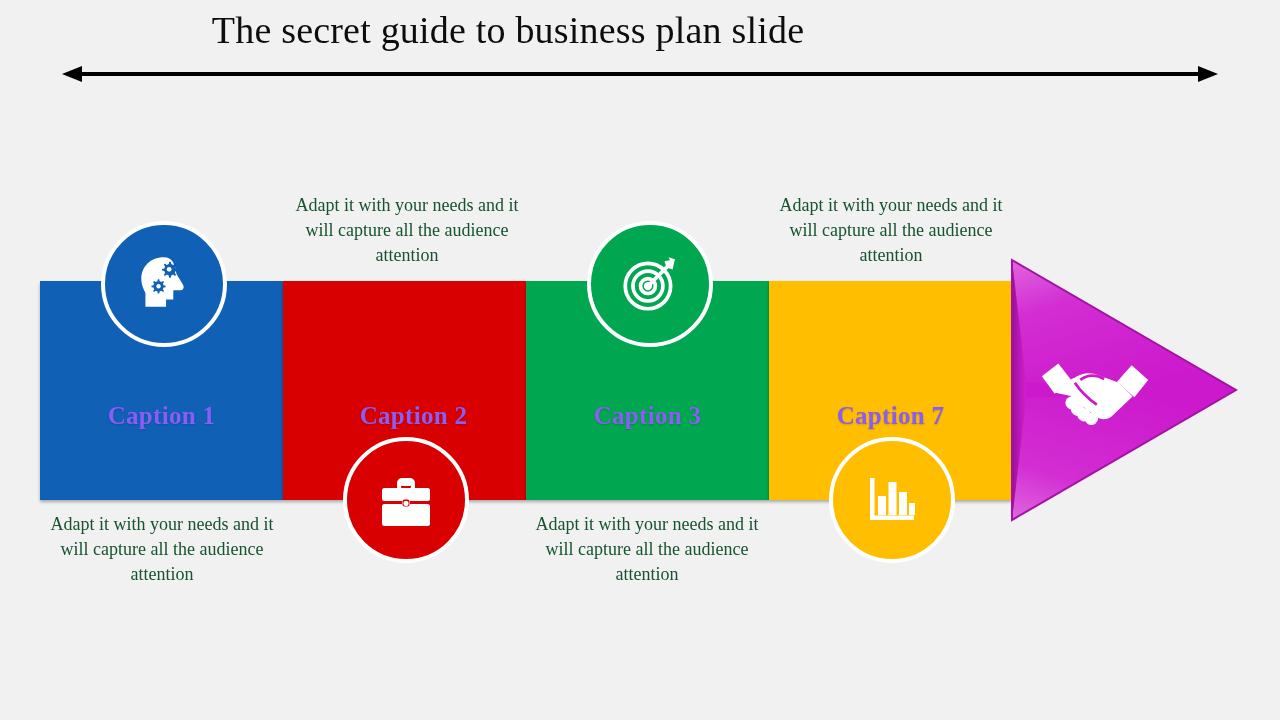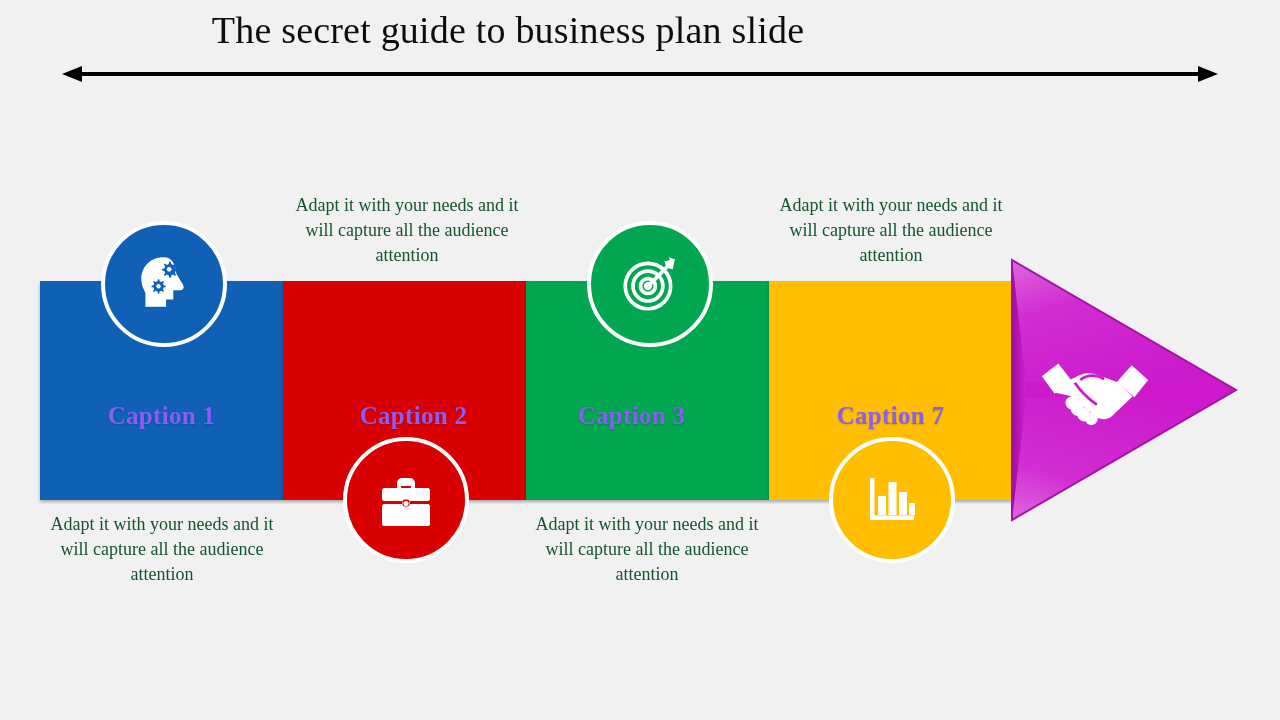--- a/index.html
+++ b/index.html
@@ -58,21 +58,21 @@
     font-family: "Liberation Serif", "DejaVu Serif", serif;
     font-weight: bold;
     font-size: 25px;
     color: #8b5cf6;
     letter-spacing: 0.3px;
     text-shadow: 0 1px 2px rgba(0,0,0,0.18);
     margin-top: 28px;
   }
   .step-caption.s0 { left: 40px; }
   .step-caption.s1 { left: 292px; }
-  .step-caption.s2 { left: 510px; }
+  .step-caption.s2 { left: 526px; }
   .step-caption.s3 { left: 769px; }
 
   
   .arrow-head {
     position: absolute;
     left: 1008px;
     top: 258px;
     width: 232px;
     height: 264px;
   }

